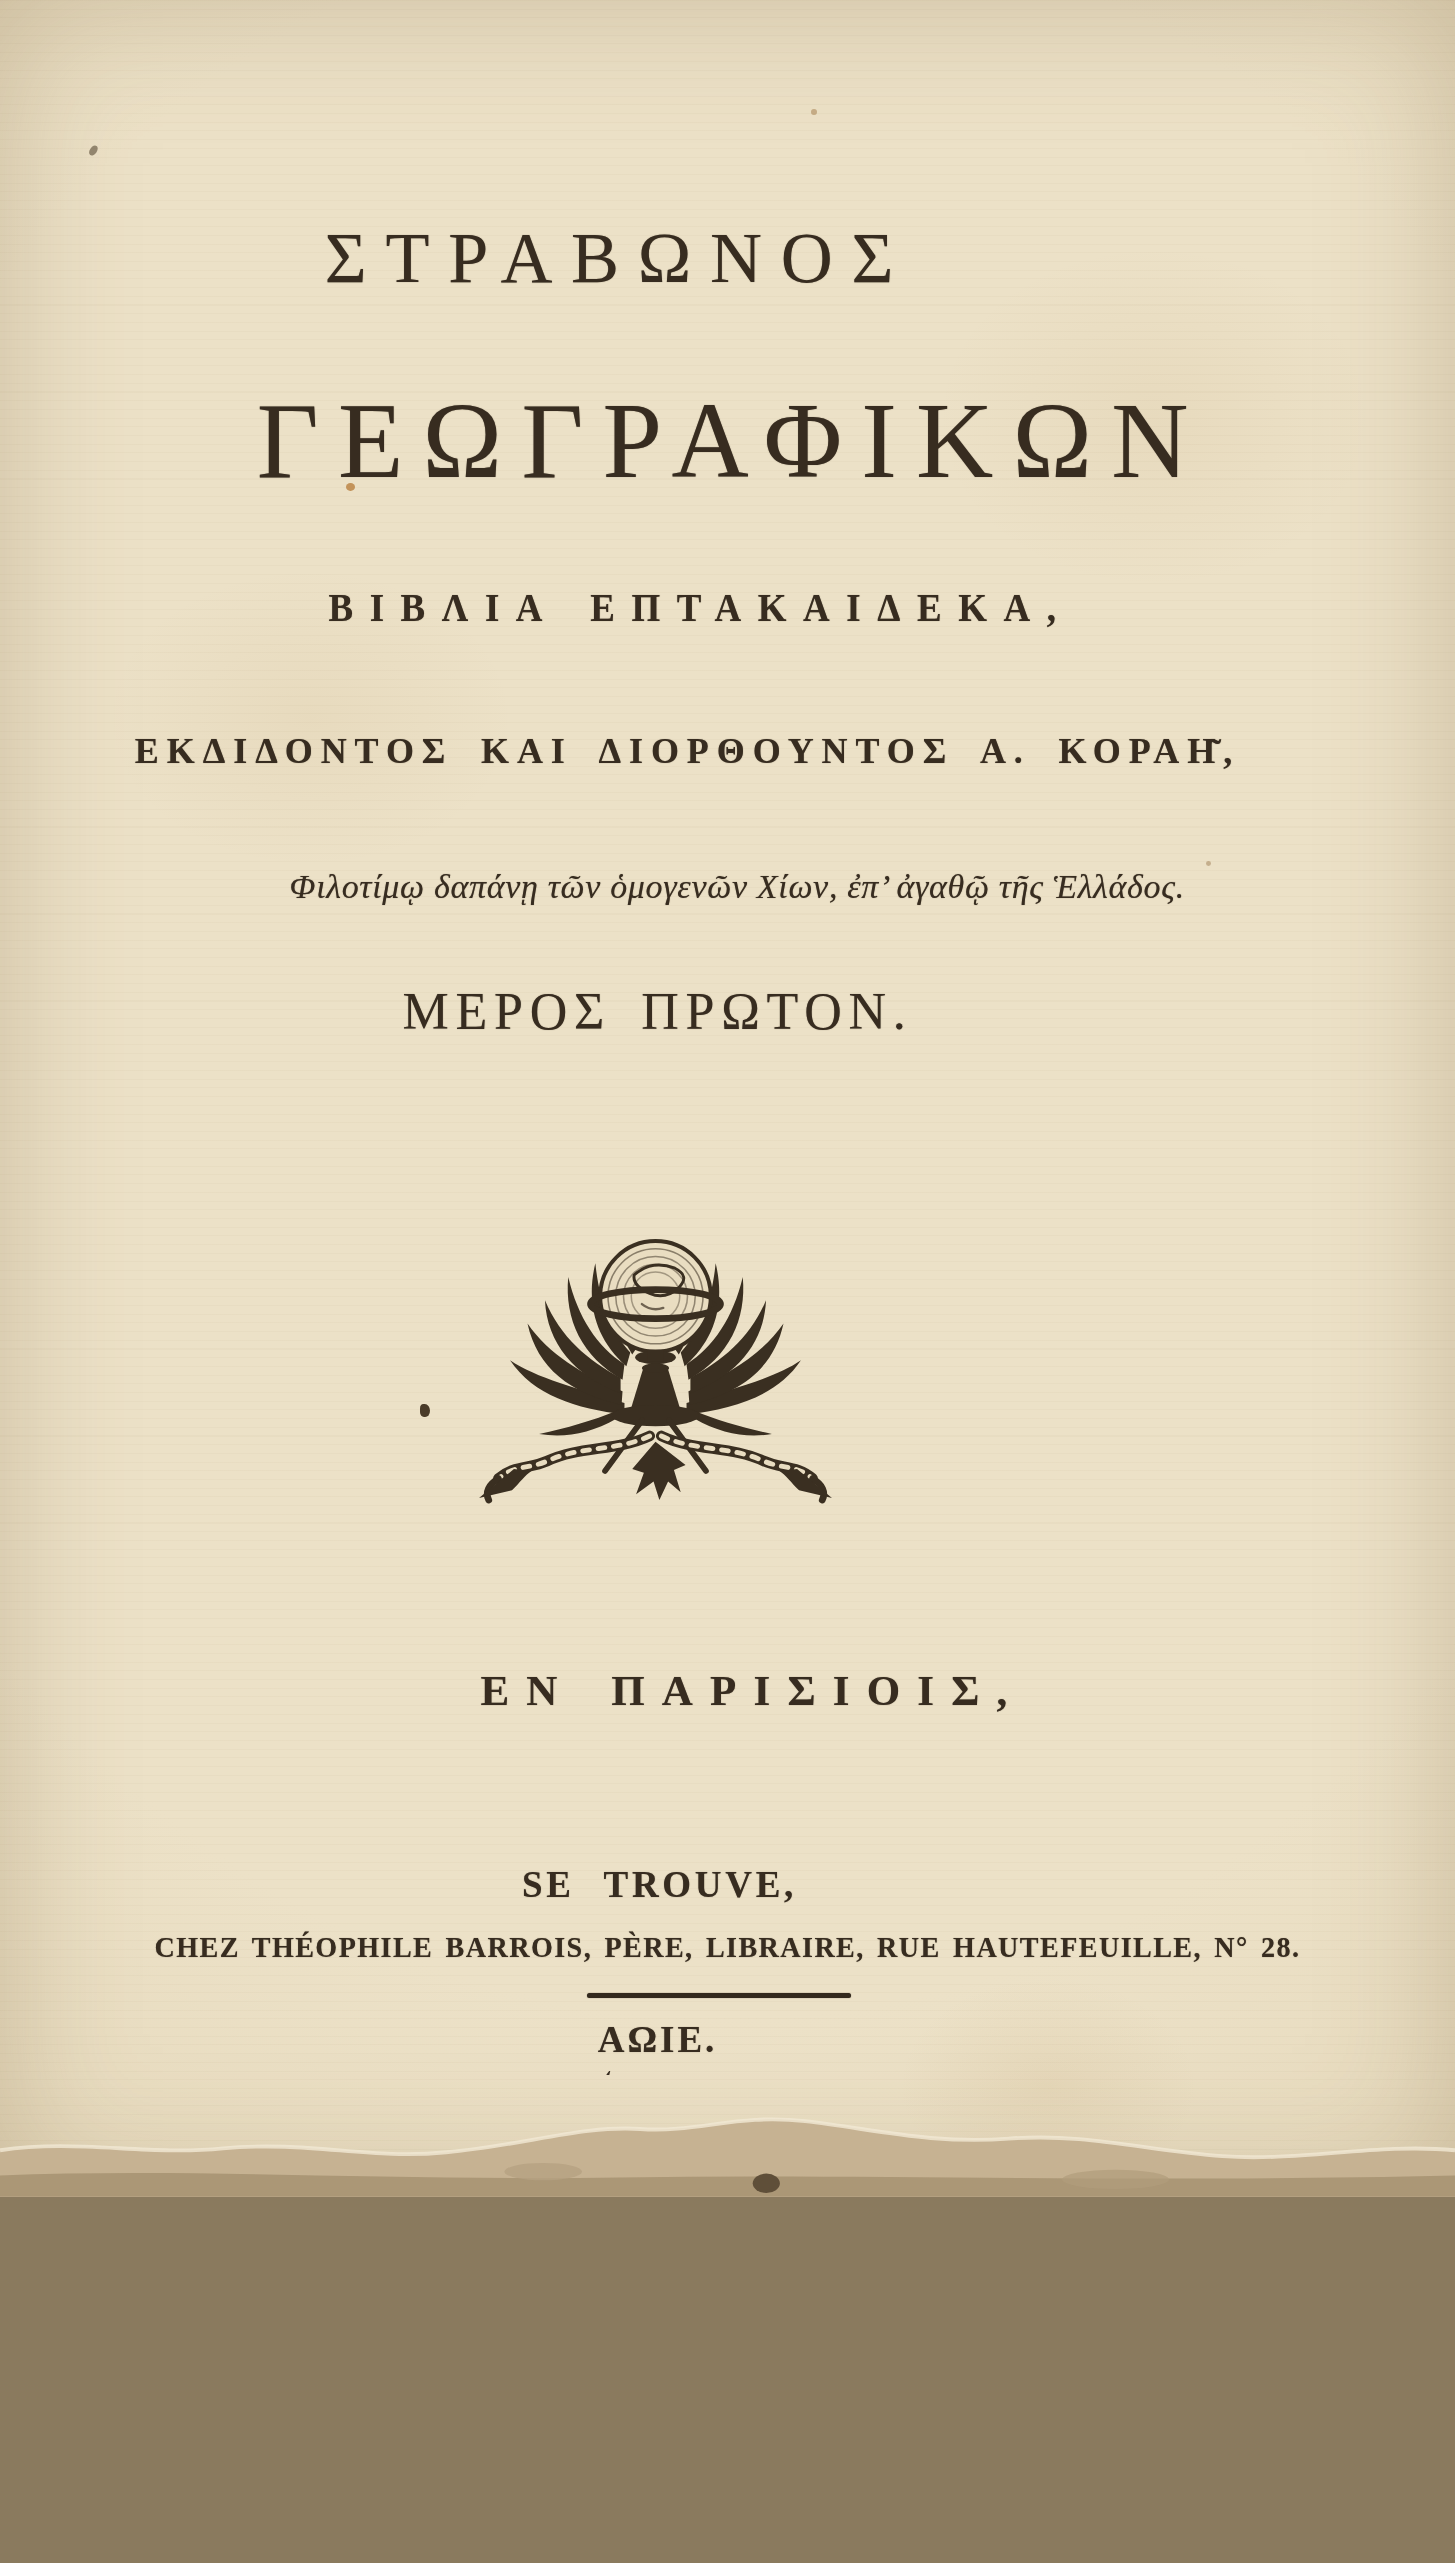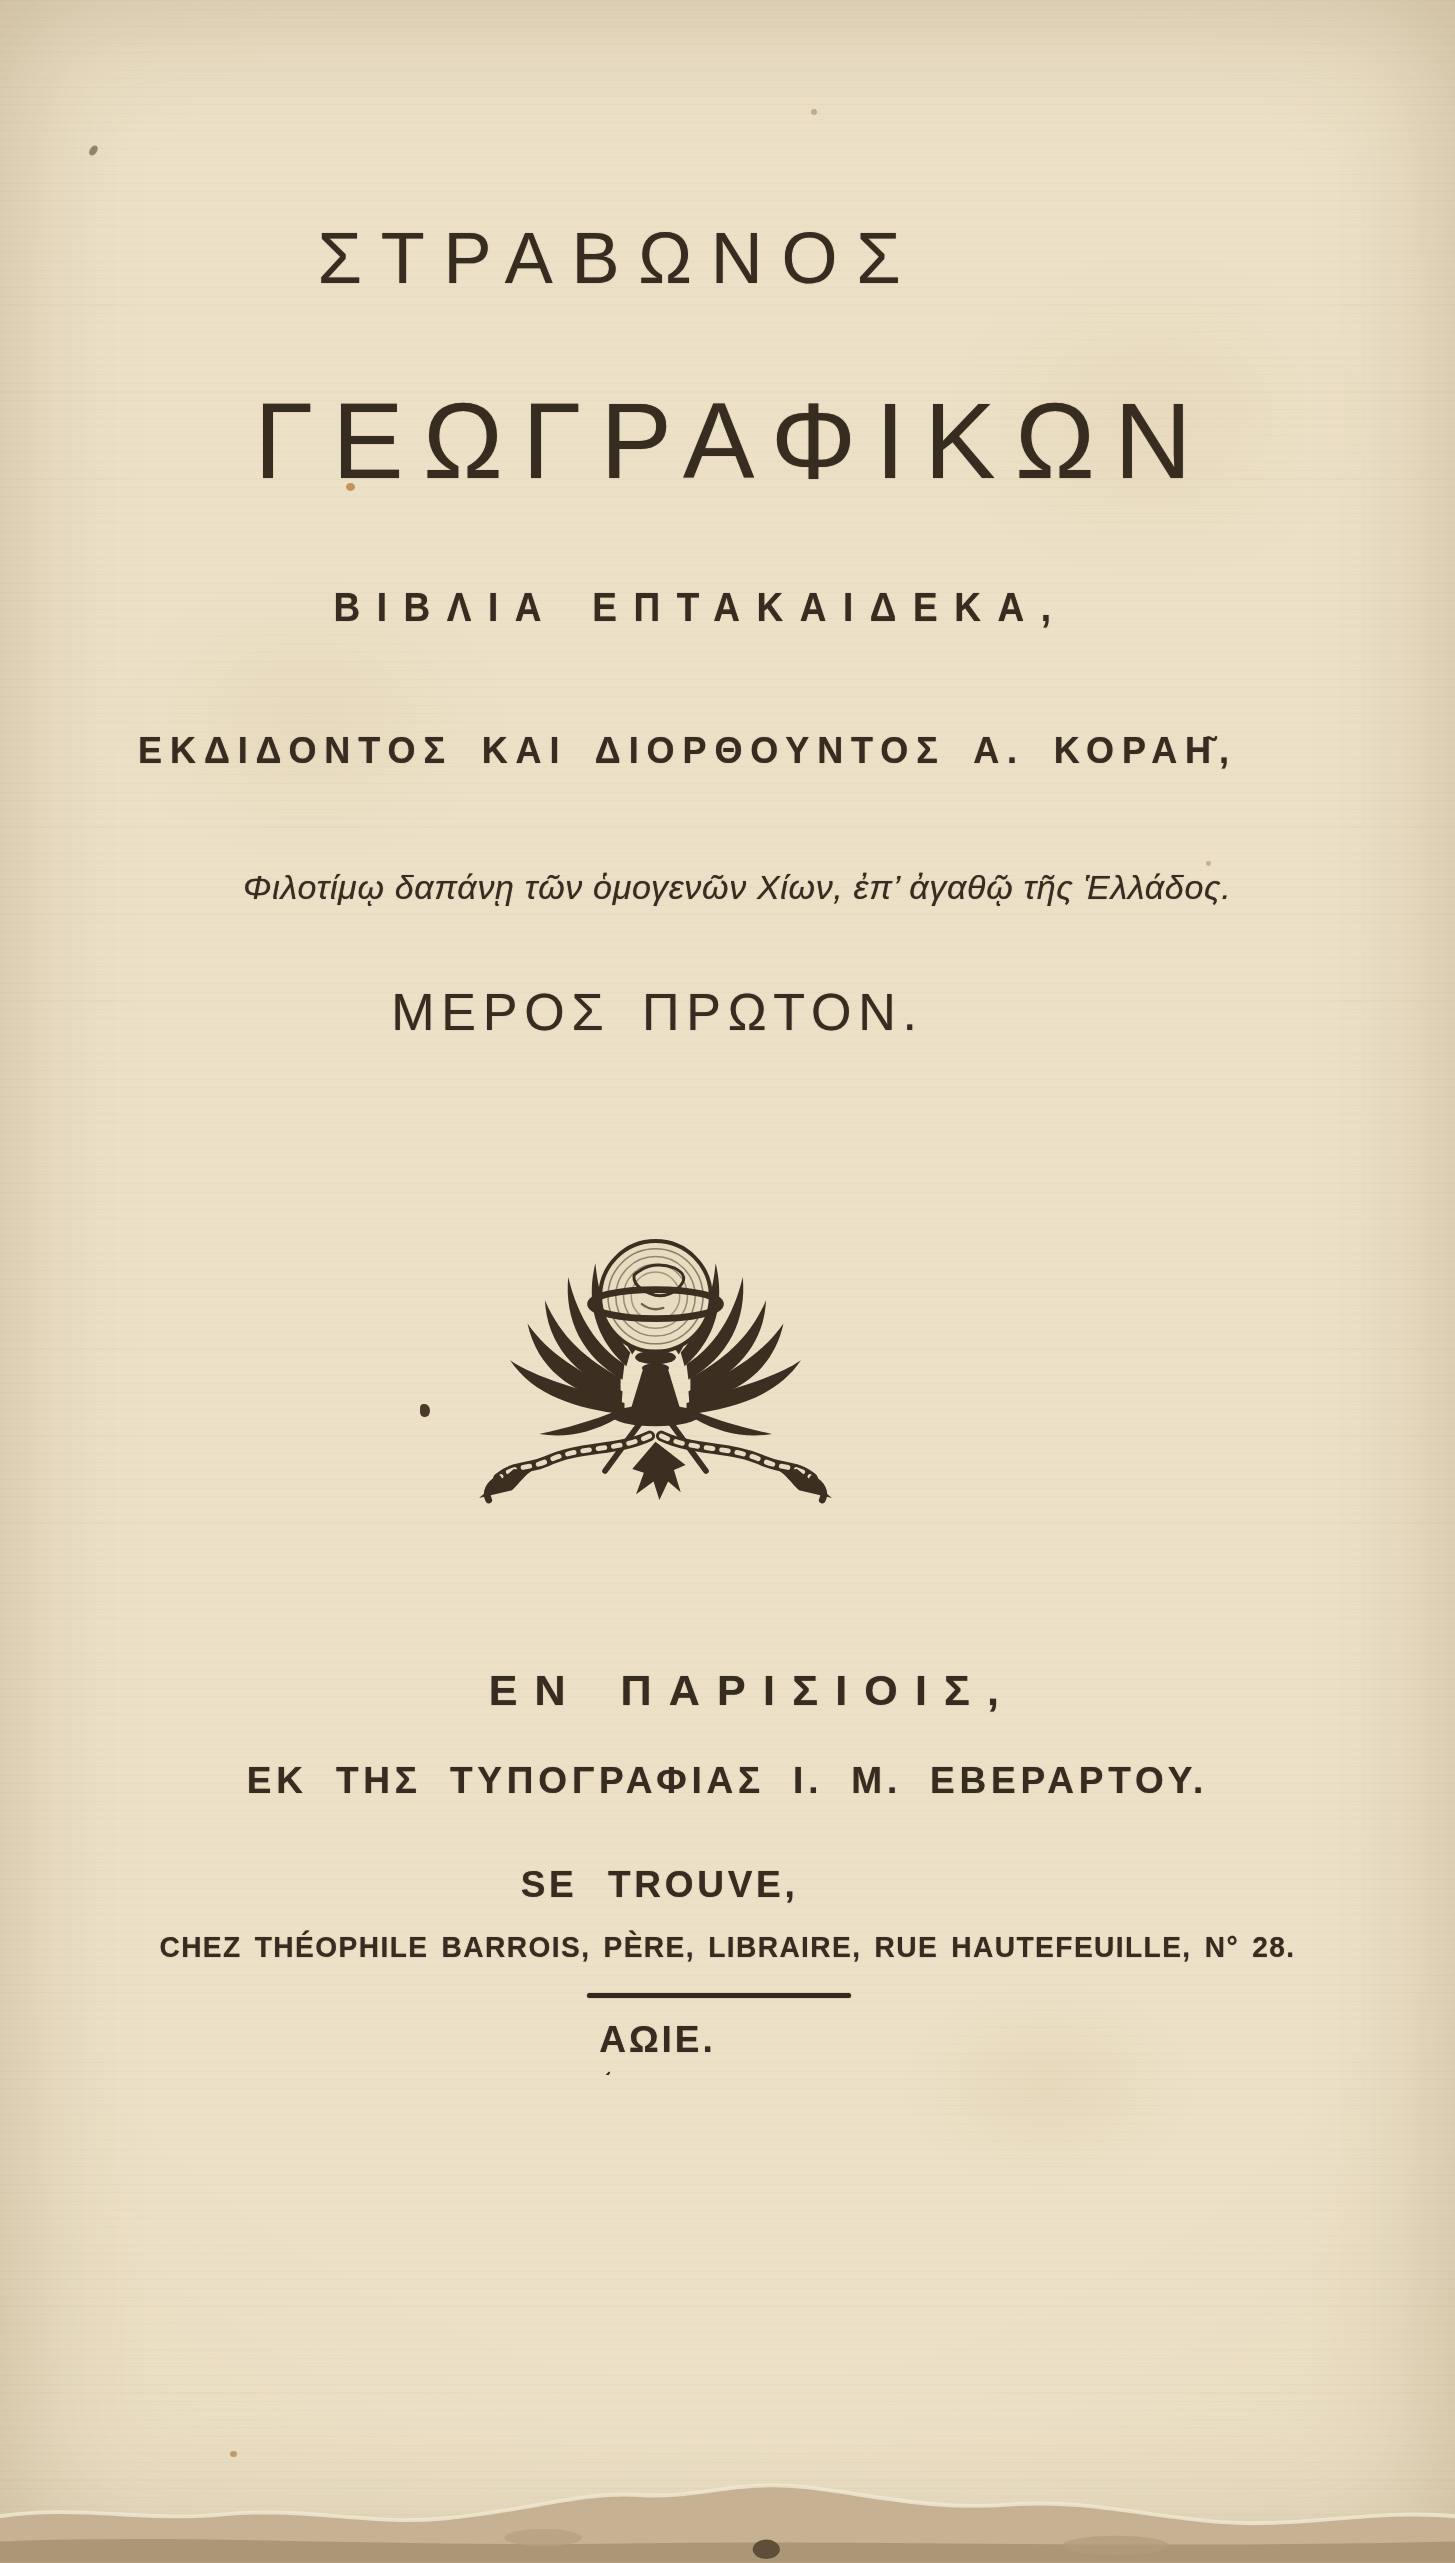--- a/index.html
+++ b/index.html
@@ -1,20 +1,20 @@
 <!DOCTYPE html>
 <html><head>
 <meta charset="utf-8">
 <style>
   html,body{margin:0;padding:0;background:#8a7a5e;}
   .page{
     position:relative;
-    width:1455px;height:2563px;
+    width:1455px;height:2197px;
     overflow:hidden;
-    font-family:Liberation Sans, sans-serif;
+    font-family:Liberation Serif, serif;
     color:#372c20;
     background:
       repeating-linear-gradient(180deg, rgba(125,98,52,.035) 0 1px, rgba(0,0,0,0) 1px 8.7px),
       radial-gradient(213px 155px at 1048px 2086px, rgba(170,130,70,.09), rgba(170,130,70,0) 70%),
       radial-gradient(291px 213px at 310px 718px,  rgba(170,130,70,.07), rgba(170,130,70,0) 70%),
       radial-gradient(310px 243px at 1154px 417px, rgba(175,135,75,.08), rgba(175,135,75,0) 70%),
       radial-gradient(125% 92% at 50% 44%, #ece1c7 52%, #e5d8ba 80%, #d5c5a1 100%);
     box-shadow: inset 0 0 136px rgba(115,90,50,.28);
   }
   .line{
@@ -121,21 +121,20 @@
         <path d="M184,232 C150,248 112,242 78,258 C60,266 44,262 28,276" stroke="#e9ddc1" stroke-width="5" stroke-dasharray="7 9"></path>
         <path d="M28,276 C18,282 14,290 18,298" stroke-width="7"></path>
         <path d="M44,266 L8,296 L42,288 C50,280 56,272 62,268 Z" fill="#3a2f21" stroke="none"></path>
       </g>
 
       <path d="M190,238 L166,266 L178,270 L170,292 L188,279 L194,298 L203,279 L216,290 L209,267 L221,262 Z" fill="#3a2f21" stroke="none"></path>
     </g>
   </svg>
 
   <div class="line place">ΕΝ ΠΑΡΙΣΙΟΙΣ,</div>
-  <div class="line printer">ΕΚ ΤΗΣ ΤΥΠΟΓΡΑΦΙΑΣ Ι. Μ. ΕΒΕΡΑΡΤΟΥ.</div>
   <div class="line setrouve">SE TROUVE,</div>
   <div class="line chez">CHEZ THÉOPHILE BARROIS, PÈRE, LIBRAIRE, RUE HAUTEFEUILLE, N° 28.</div>
 
   <div class="rule"></div>
 
   <div class="line yearline">ΑΩΙΕ.</div>
   <div class="keraia">͵</div>
 
   <div class="speck s1"></div>
   <div class="speck s2"></div>

